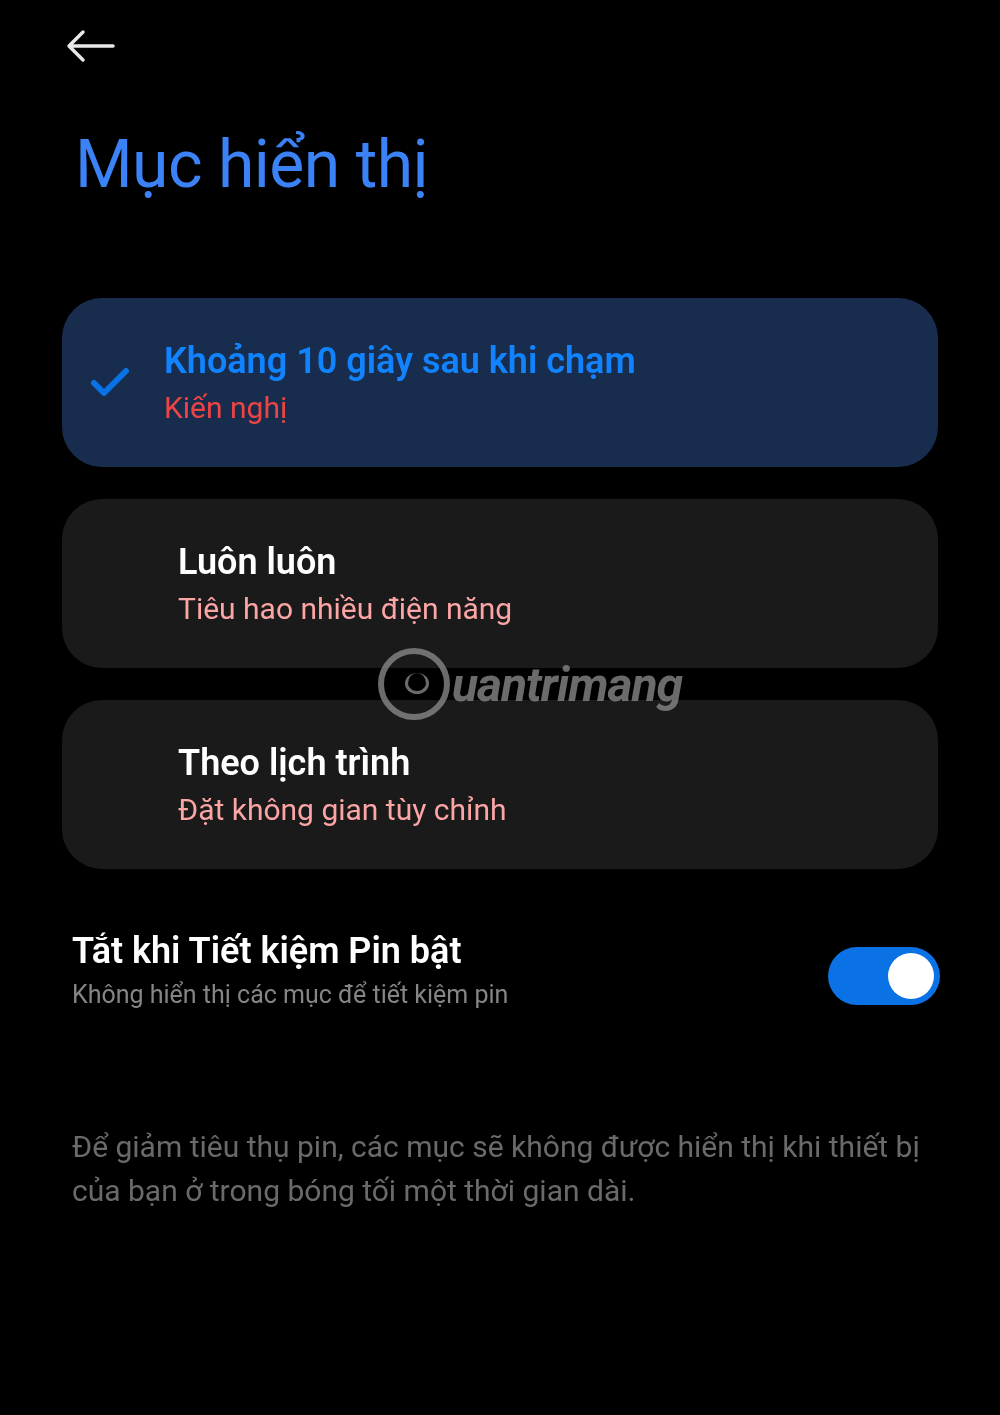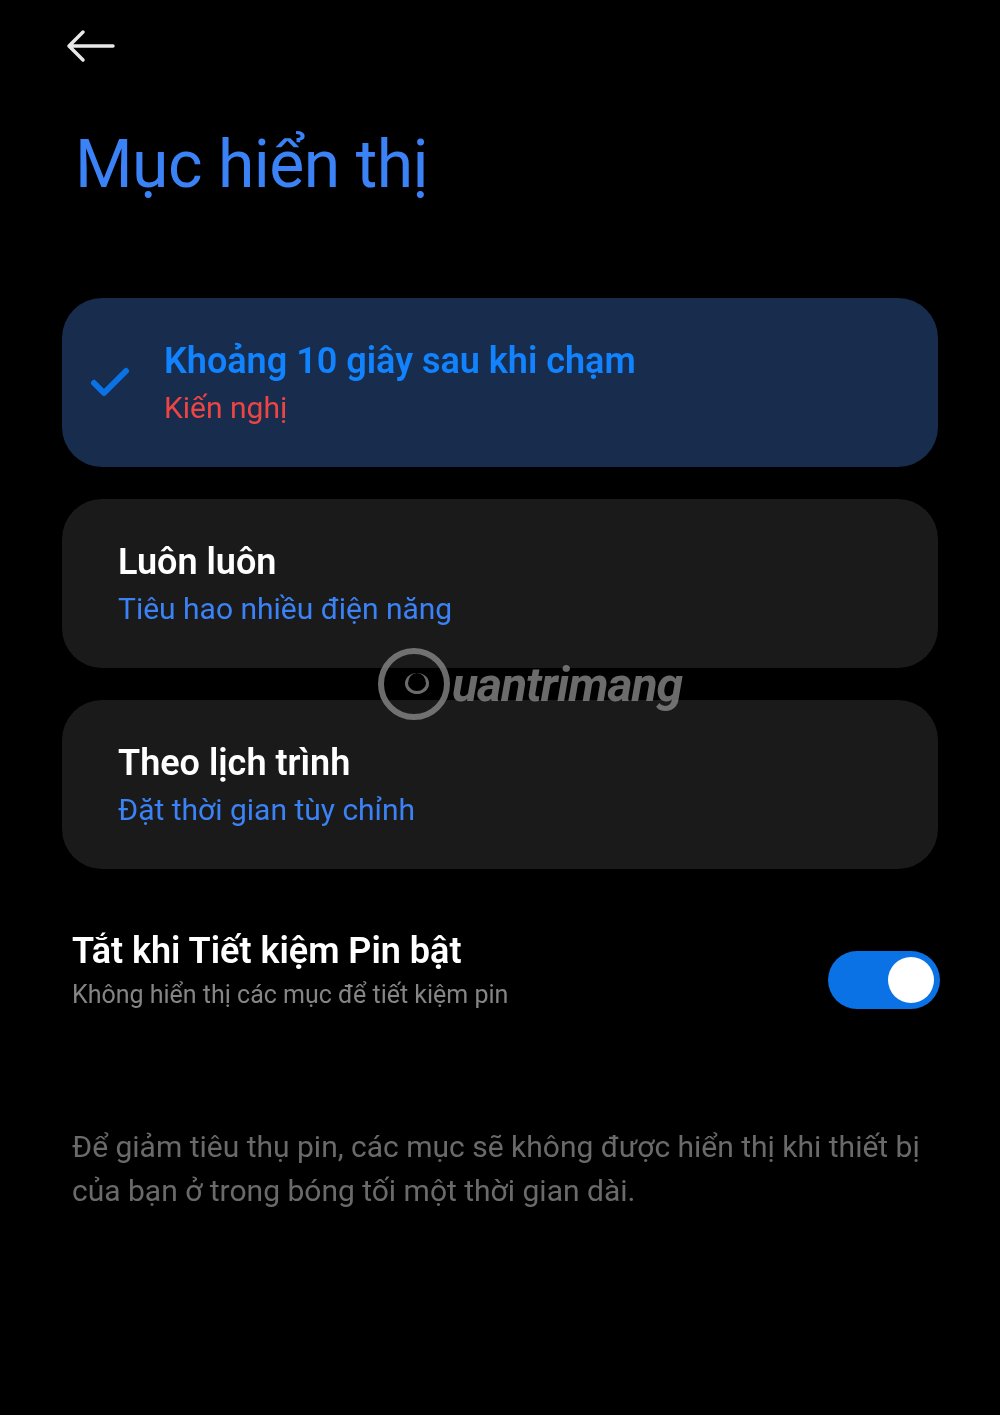--- a/index.html
+++ b/index.html
@@ -61,21 +61,21 @@
       cursor: pointer;
     }
     
     .option-card.selected {
       background: #182d4d;
       padding-left: 16px;
     }
     
     .option-card.unselected {
       background: #1a1a1a;
-      padding-left: 56px;
+      padding-left: 116px;
     }
     
     .checkmark-container {
       width: 64px;
       display: flex;
       align-items: center;
       justify-content: center;
       margin-right: 22px;
     }
     
@@ -100,36 +100,36 @@
       color: #ffffff;
       font-size: 36px;
       font-weight: 600;
     }
     
     .option-title.selected-title {
       color: #1183ff;
     }
     
     .option-subtitle {
-      color: #3b82f6;
+      color: #fca5a5;
       font-size: 30px;
       font-weight: 400;
     }
     
     .option-subtitle.selected-subtitle {
       color: #ef4444;
     }
     
     .toggle-section {
       position: absolute;
       top: 930px;
       left: 72px;
       right: 60px;
       display: flex;
-      align-items: flex-end;
+      align-items: center;
       justify-content: space-between;
     }
     
     .toggle-text {
       display: flex;
       flex-direction: column;
       gap: 8px;
       flex: 1;
       padding-right: 40px;
     }
@@ -256,21 +256,21 @@
   <div class="option-card unselected">
     <div class="option-text">
       <div class="option-title">Luôn luôn</div>
       <div class="option-subtitle">Tiêu hao nhiều điện năng</div>
     </div>
   </div>
 
   <div class="option-card unselected">
     <div class="option-text">
       <div class="option-title">Theo lịch trình</div>
-      <div class="option-subtitle">Đặt thời gian tùy chỉnh</div>
+      <div class="option-subtitle">Đặt không gian tùy chỉnh</div>
     </div>
   </div>
 
 </div>
 
 <div class="toggle-section">
   <div class="toggle-text">
     <div class="toggle-title">Tắt khi Tiết kiệm Pin bật</div>
     <div class="toggle-subtitle">Không hiển thị các mục để tiết kiệm pin</div>
   </div>

